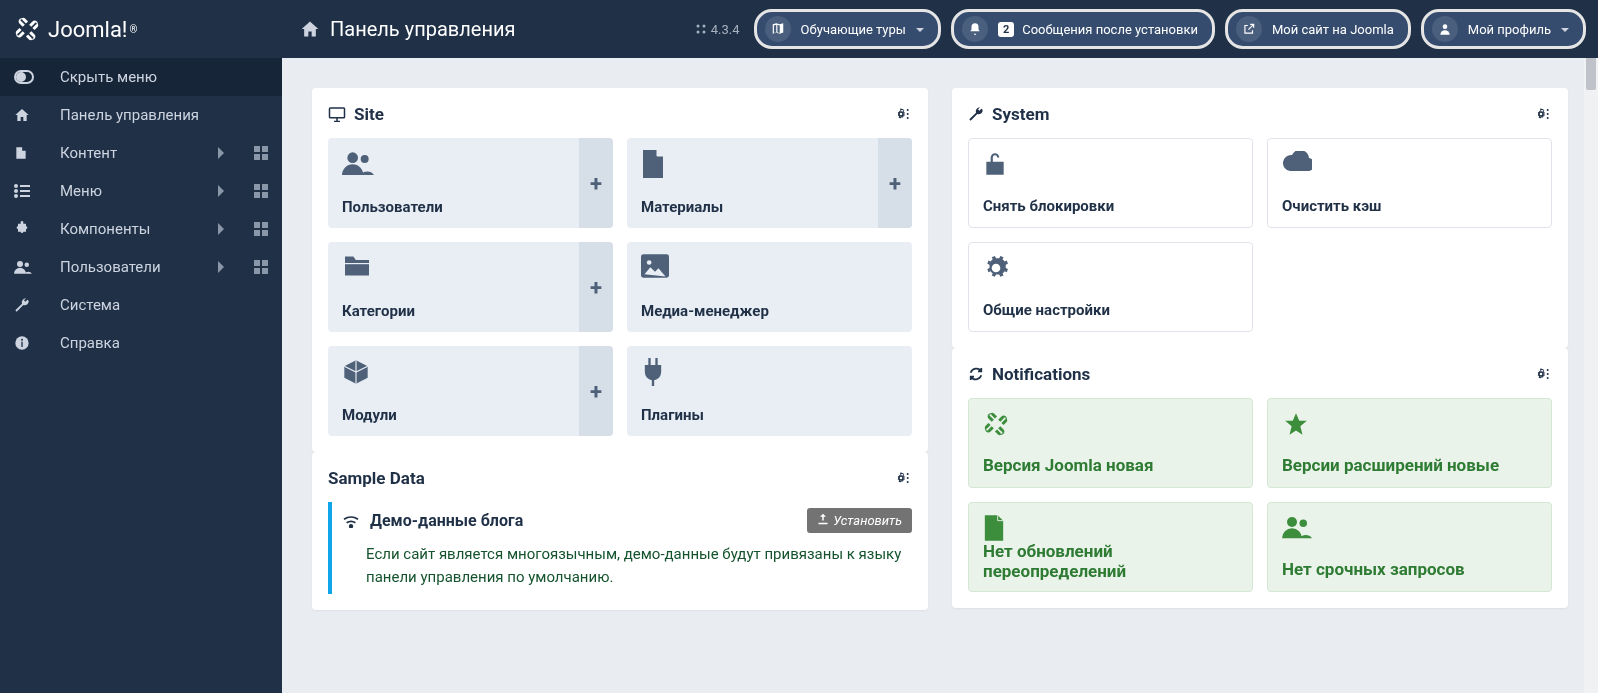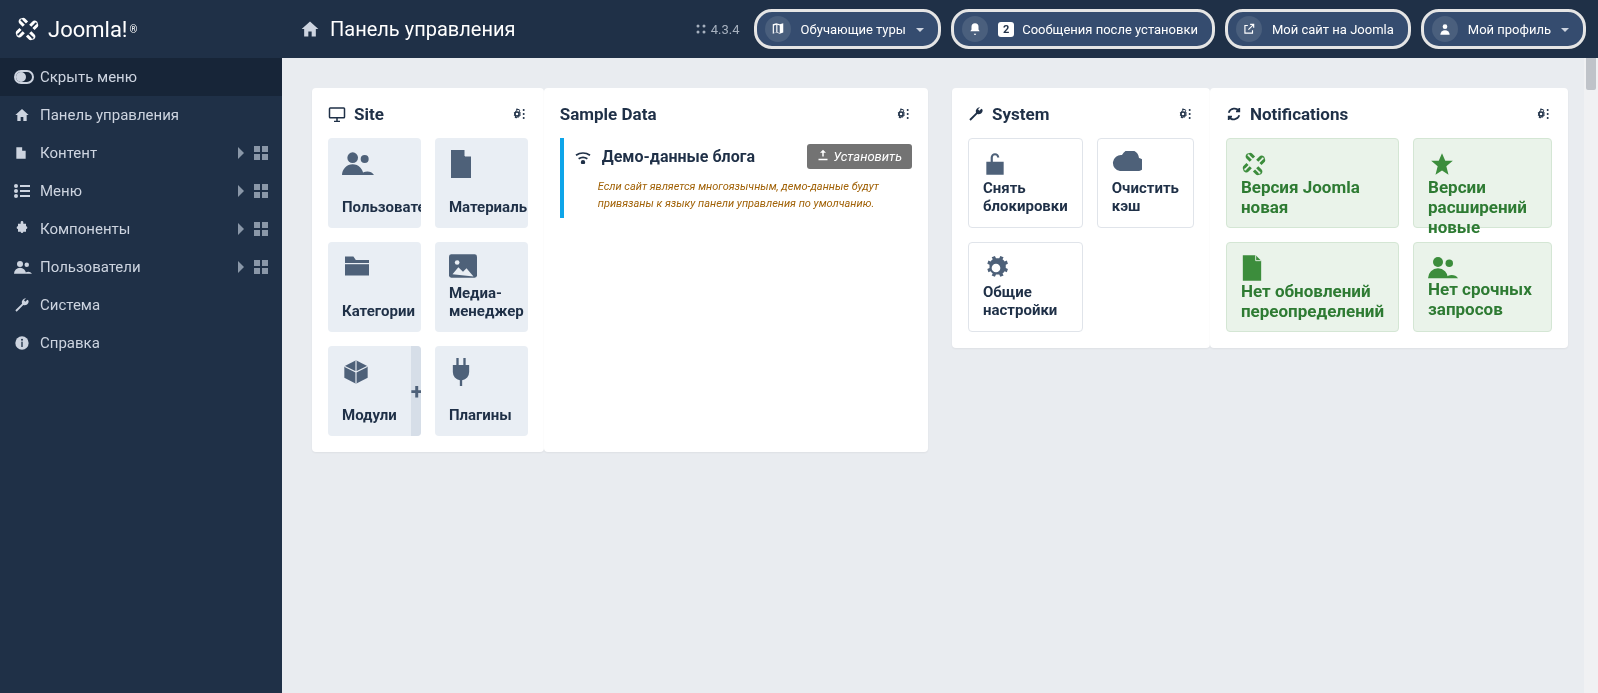--- a/index.html
+++ b/index.html
@@ -8,27 +8,27 @@
 .brand { width:282px; display:flex; align-items:center; padding-left:14px; font-size:22px; }
 .brand svg { margin-right:8px; }
 .page-title { display:flex; align-items:center; font-size:20px; margin-left:18px; }
 .page-title span.icon { margin-right:10px; color:#cdd4e0; }
 .header-right { margin-left:auto; display:flex; align-items:center; gap:10px; padding-right:12px; font-size:13px; }
 .version { color:#a7b1bf; font-size:13px; margin-right:4px; display:flex; align-items:center; gap:4px;}
 .pill { background:#354c6f; border:3px solid #e5e5e5; border-radius:18px; padding:6px 14px; display:flex; align-items:center; gap:8px; cursor:pointer; color:#fff; font-size:13px;}
 .pill .circ { width:26px; height:26px; border-radius:50%; background:#4a5f7d; display:flex; align-items:center; justify-content:center; margin:-2px 2px -2px -6px;}
 .badge { background:#fff; color:#1f3047; border-radius:3px; padding:1px 5px; font-size:11px; font-weight:bold; }
 .sidebar { position:fixed; top:58px; left:0; bottom:0; width:282px; background:#1f3047; color:#cdd4e0; padding-top:0; }
-.side-item { display:flex; align-items:center; padding:10px 14px; font-size:15px; cursor:pointer; }
+.side-item { display:flex; align-items:center; padding:10px 14px; font-size:15px; cursor:pointer;gap:20px; }
 .side-item.toggle { background:#172538; }
 .side-item .icon { width:26px; font-size:16px; color:#cdd4e0; }
 .side-item .chev { margin-left:auto; margin-right:10px; color:#8a97a8;}
 .side-item .grid { color:#8a97a8; }
 .main { margin-left:282px; margin-top:58px; padding:30px 30px; display:flex; gap:24px; align-items:flex-start; height:calc(693px - 58px); overflow:hidden;}
-.col { flex:1; display:flex; flex-direction:row; }
+.col { flex:1; display:flex; flex-direction:column; }
 .panel { background:#fff; border-radius:4px; padding:16px 16px 16px 16px; box-shadow:0 1px 2px rgba(0,0,0,.05); }
 .panel-head { display:flex; align-items:center; font-size:17px; font-weight:bold; color:#1f3047; margin-bottom:14px;}
 .panel-head .icon { margin-right:8px; }
 .panel-head .gear { margin-left:auto; color:#1f3047; cursor:pointer; }
 .quick-grid { display:grid; grid-template-columns:1fr 1fr; gap:14px; }
 .quick { background:#e9eef4; border-radius:4px; display:flex; align-items:stretch; height:90px; overflow:hidden; cursor:pointer;}
 .quick .body { flex:1; padding:12px 14px; display:flex; flex-direction:column; justify-content:space-between;}
 .quick .body .big { font-size:28px; color:#1f3047d0; }
 .quick .body .txt { font-size:15px; font-weight:bold; color:#1f3047; }
 .quick .plus { width:34px; background:#d6dee8; display:flex; align-items:center; justify-content:center; font-size:22px; font-weight:bold; color:#4e6179; cursor:pointer;}
@@ -38,21 +38,21 @@
 .sys .txt { font-size:15px; font-weight:bold; color:#1f3047; }
 .notif-grid { display:grid; grid-template-columns:1fr 1fr; gap:14px; }
 .notif { background:#eaf3ea; border:1px solid #d4e6d4; border-radius:4px; padding:12px 14px; height:90px; display:flex; flex-direction:column; justify-content:space-between; cursor:pointer;}
 .notif .big { font-size:26px; color:#3c8d3c; }
 .notif .txt { font-size:17px; font-weight:bold; color:#2e7b33; }
 .sample-body { border-left:4px solid #0ea5e9; padding:0 0 6px 0;}
 .sample-head { display:flex; align-items:center; padding:6px 0 10px 0;}
 .sample-head .icon { margin:0 10px 0 10px; font-size:16px; color:#1f3047;}
 .sample-head .title { font-weight:bold; color:#1f3047; font-size:16px; flex:1;}
 .sample-head .btn { background:#737373; color:#fff; border-radius:3px; padding:5px 10px; font-size:13px; display:flex; gap:4px; cursor:pointer;font-style:italic;}
-.sample-desc { font-size:11px; color:#a16207; padding:0 0 0 34px; line-height:1.5;font-style:italic;}
+.sample-desc { font-size:15px; color:#14532d; padding:0 0 0 34px; line-height:1.5;}
 .scrollbar { position:fixed; right:0; top:0; bottom:0; width:14px; background:#f0f1f3;}
 .scrollbar .thumb { position:absolute; left:2px; right:2px; top:0; height:90px; background:#bfc3c9; border-radius:2px;}
 svg { display:block; }
 .chev-down::after { content:""; display:inline-block; border:4px solid transparent; border-top-color:#cdd4e0; margin-left:2px; transform:translateY(2px);}
 </style>
 </head>
 <body>
 
 <div class="header">
   <div class="brand">

